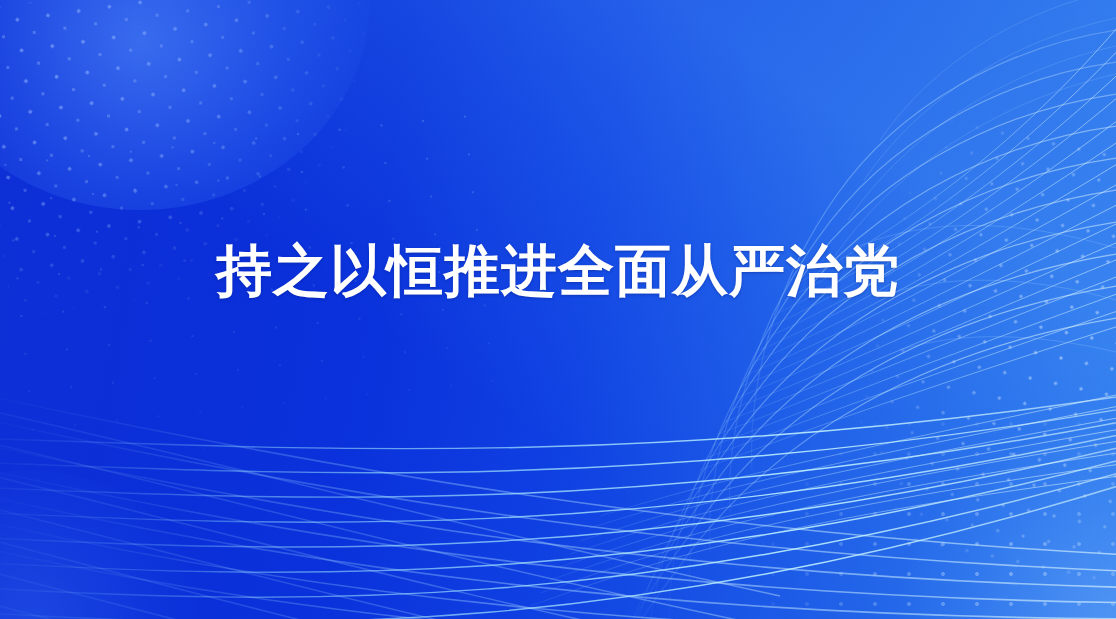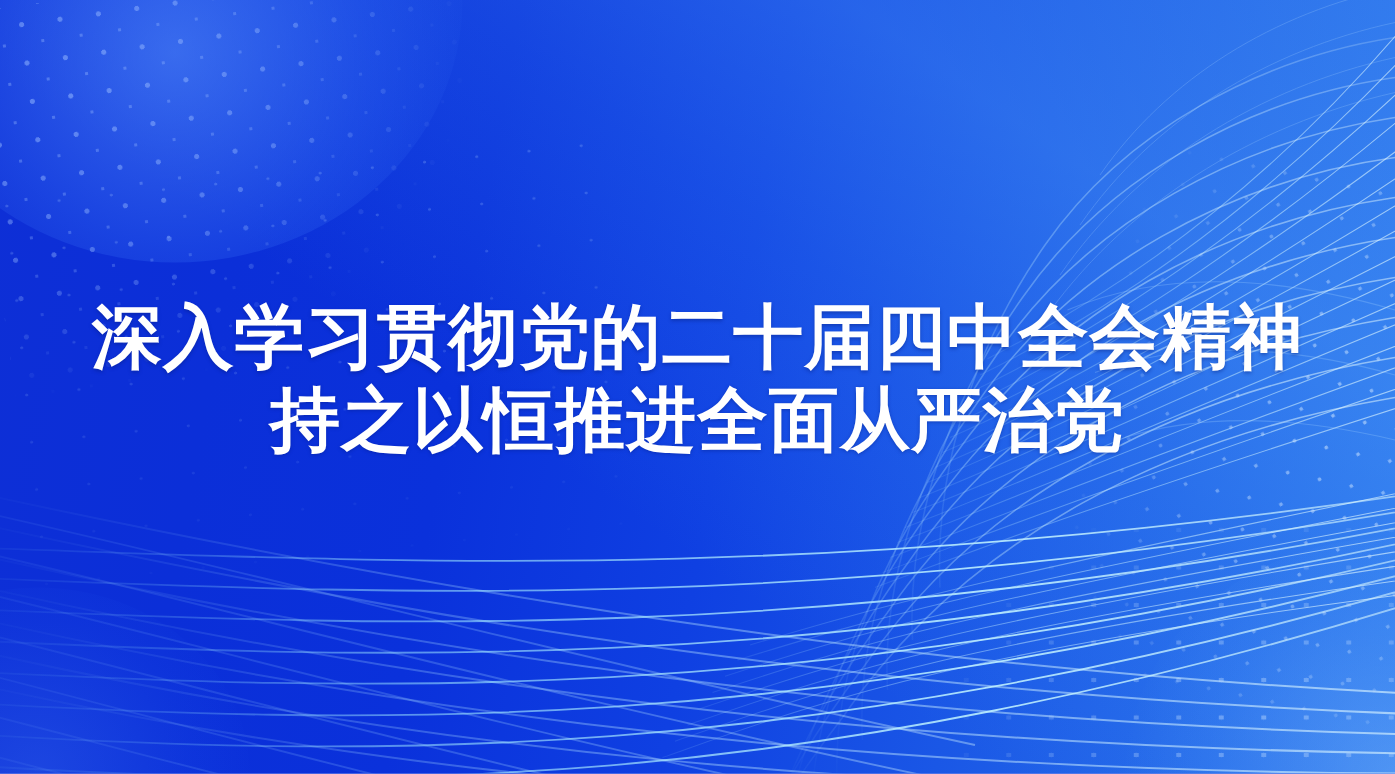--- a/index.html
+++ b/index.html
@@ -308,17 +308,16 @@
       <path d="M 1116 352 C 1040 334  964 330  900 350"></path>
       <path d="M 1116 300 C 1030 276  946 272  876 298"></path>
       <path d="M 1116 248 C 1020 220  930 216  854 248"></path>
     </g>
   </svg>
 
   <div class="dots-right"></div>
   <div class="dots-br"></div>
 
   <div class="title-block">
-    <div class="title-line title-line-1">深入学习贯彻党的二十届四中全会精神</div>
     <div class="title-line title-line-2">持之以恒推进全面从严治党</div>
   </div>
 
 </div>
 
 </body></html>

